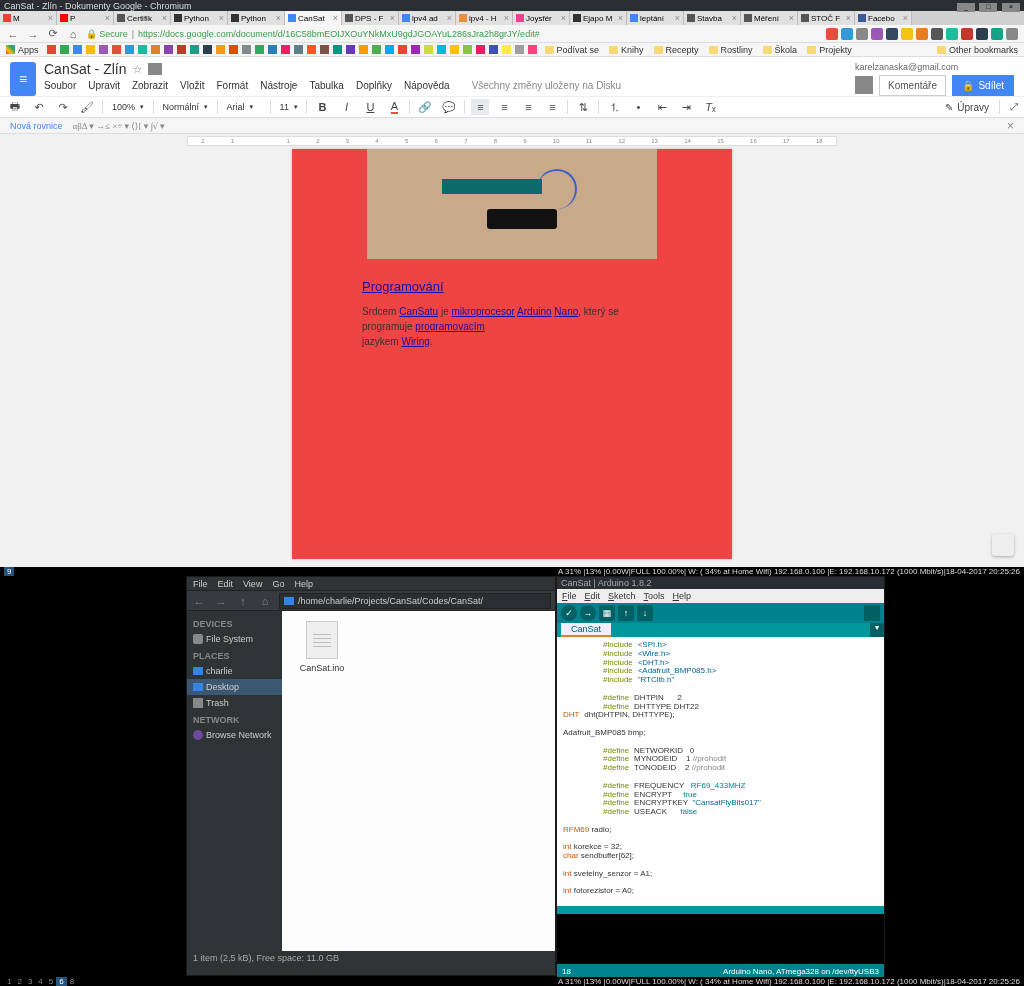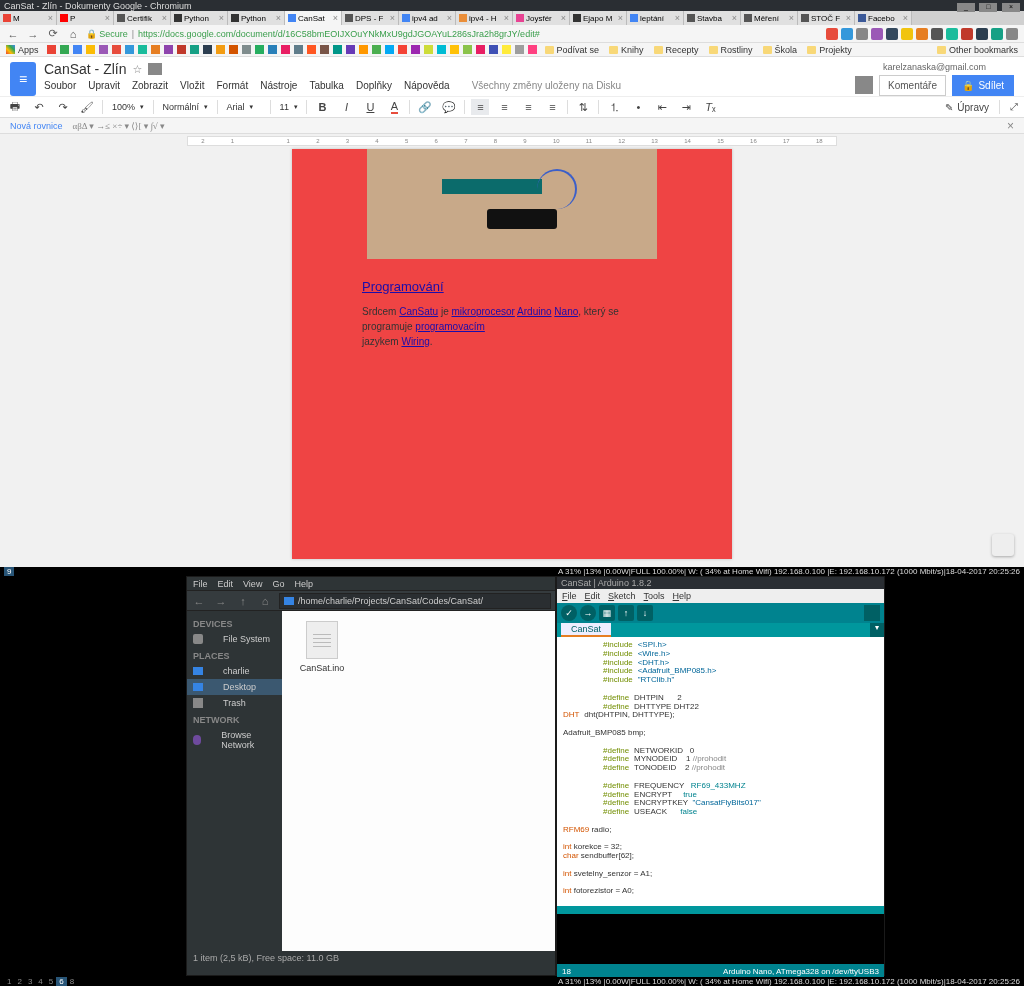--- a/index.html
+++ b/index.html
@@ -74,21 +74,21 @@
 
 .fm { position: absolute; top: 576px; left: 186px; width: 370px; height: 400px; background: #2e3436; border: 1px solid #1a1a1a; }
 .fm-title { height: 12px; background: #1a4e6e; color: #ddd; font-size: 9px; padding: 0 4px; display: flex; align-items: center; }
 .fm-menu { height: 14px; background: #2e3436; color: #ccc; font-size: 9px; display: flex; align-items: center; gap: 10px; padding: 0 6px; border-bottom: 1px solid #222; }
 .fm-nav { height: 20px; background: #353b3e; display: flex; align-items: center; padding: 0 4px; gap: 6px; border-bottom: 1px solid #222; }
 .fm-nav-btn { width: 16px; height: 16px; color: #888; display: flex; align-items: center; justify-content: center; }
 .fm-path { flex: 1; background: #2a2e31; color: #ccc; font-size: 9px; padding: 2px 4px; border: 1px solid #222; display: flex; align-items: center; gap: 4px; }
 .fm-body { display: flex; height: 340px; }
 .fm-side { width: 95px; background: #2e3436; color: #ccc; font-size: 9px; padding: 4px 0; }
 .fm-side-h { color: #888; font-weight: bold; padding: 4px 6px 2px; font-size: 9px; }
-.fm-side-i { padding: 3px 6px; display: flex; align-items: center; gap: 20px; }
+.fm-side-i { padding: 3px 6px; display: flex; align-items: center; gap: 3px; }
 .fm-side-icon { width: 10px; height: 8px; background: #3584e4; }
 .fm-content { flex: 1; background: #fdfdfd; padding: 10px; display: flex; align-items: flex-start; }
 .fm-file { text-align: center; width: 60px; }
 .fm-file-icon { width: 32px; height: 38px; background: #eee; border: 1px solid #ccc; margin: 0 auto 4px; position: relative; }
 .fm-file-lines { position: absolute; top: 12px; left: 6px; right: 6px; }
 .fm-file-lines div { height: 1px; background: #bbb; margin-bottom: 3px; }
 .fm-file-name { font-size: 9px; color: #333; }
 .fm-status { height: 14px; background: #2e3436; color: #aaa; font-size: 9px; padding: 0 6px; display: flex; align-items: center; }
 
 
@@ -330,21 +330,21 @@
             <span>Vložit</span>
             <span>Formát</span>
             <span>Nástroje</span>
             <span>Tabulka</span>
             <span>Doplňky</span>
             <span>Nápověda</span>
             <span class="docs-menu-save">Všechny změny uloženy na Disku</span>
           </div>
       </div>
       <div class="docs-right">
-        <div style="text-align:center">
+        <div style="text-align:left">
           <div class="docs-email">karelzanaska@gmail.com</div>
           <div style="display:flex;gap:6px;margin-top:3px;align-items:center">
             <div class="docs-avatar"></div>
             <span class="docs-comment-btn">Komentáře</span>
             <span class="docs-share">
                 <span>🔒</span>
                 <span>Sdílet</span>
               </span>
           </div>
         </div>

